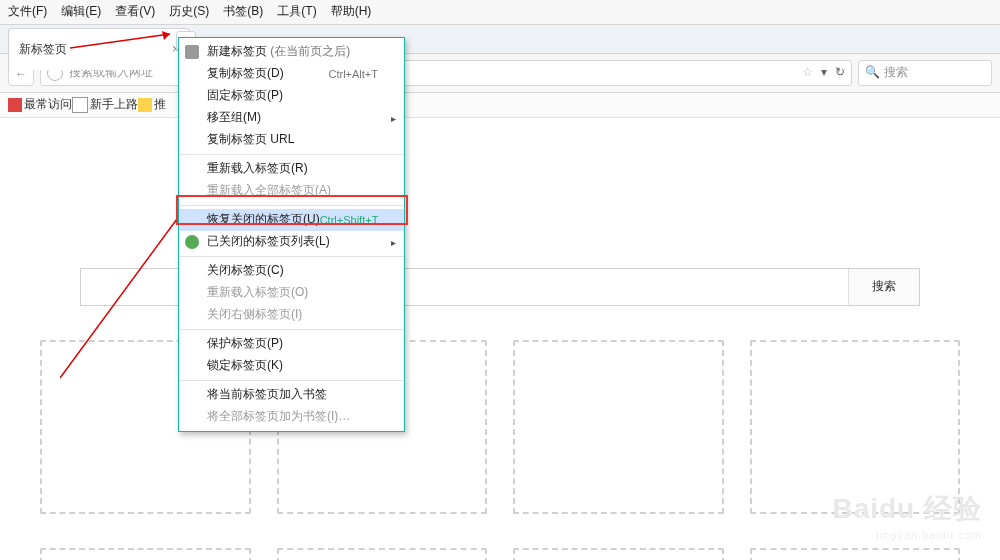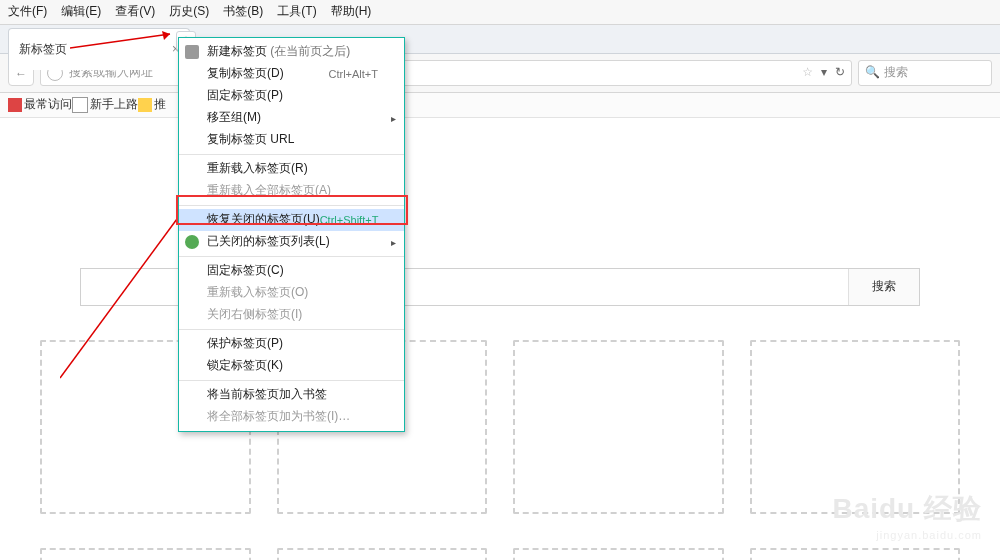--- a/index.html
+++ b/index.html
@@ -140,21 +140,21 @@
   <div class="row hl">
       <span>恢复关闭的标签页(U)</span>
       <span class="sc" style="color:#2a7">Ctrl+Shift+T</span>
     </div>
   <div class="row sub">
     <span class="ric" style="background:#5a5;border-radius:50%"></span>
     <span>已关闭的标签页列表(L)</span>
   </div>
   <hr>
   <div class="row">
-      <span>固定标签页(C)</span>
+      <span>关闭标签页(C)</span>
     </div>
   <div class="row dis">
       <span>重新载入标签页(O)</span>
     </div>
   <div class="row dis">
       <span>关闭右侧标签页(I)</span>
     </div>
   <hr>
   <div class="row">
       <span>保护标签页(P)</span>

